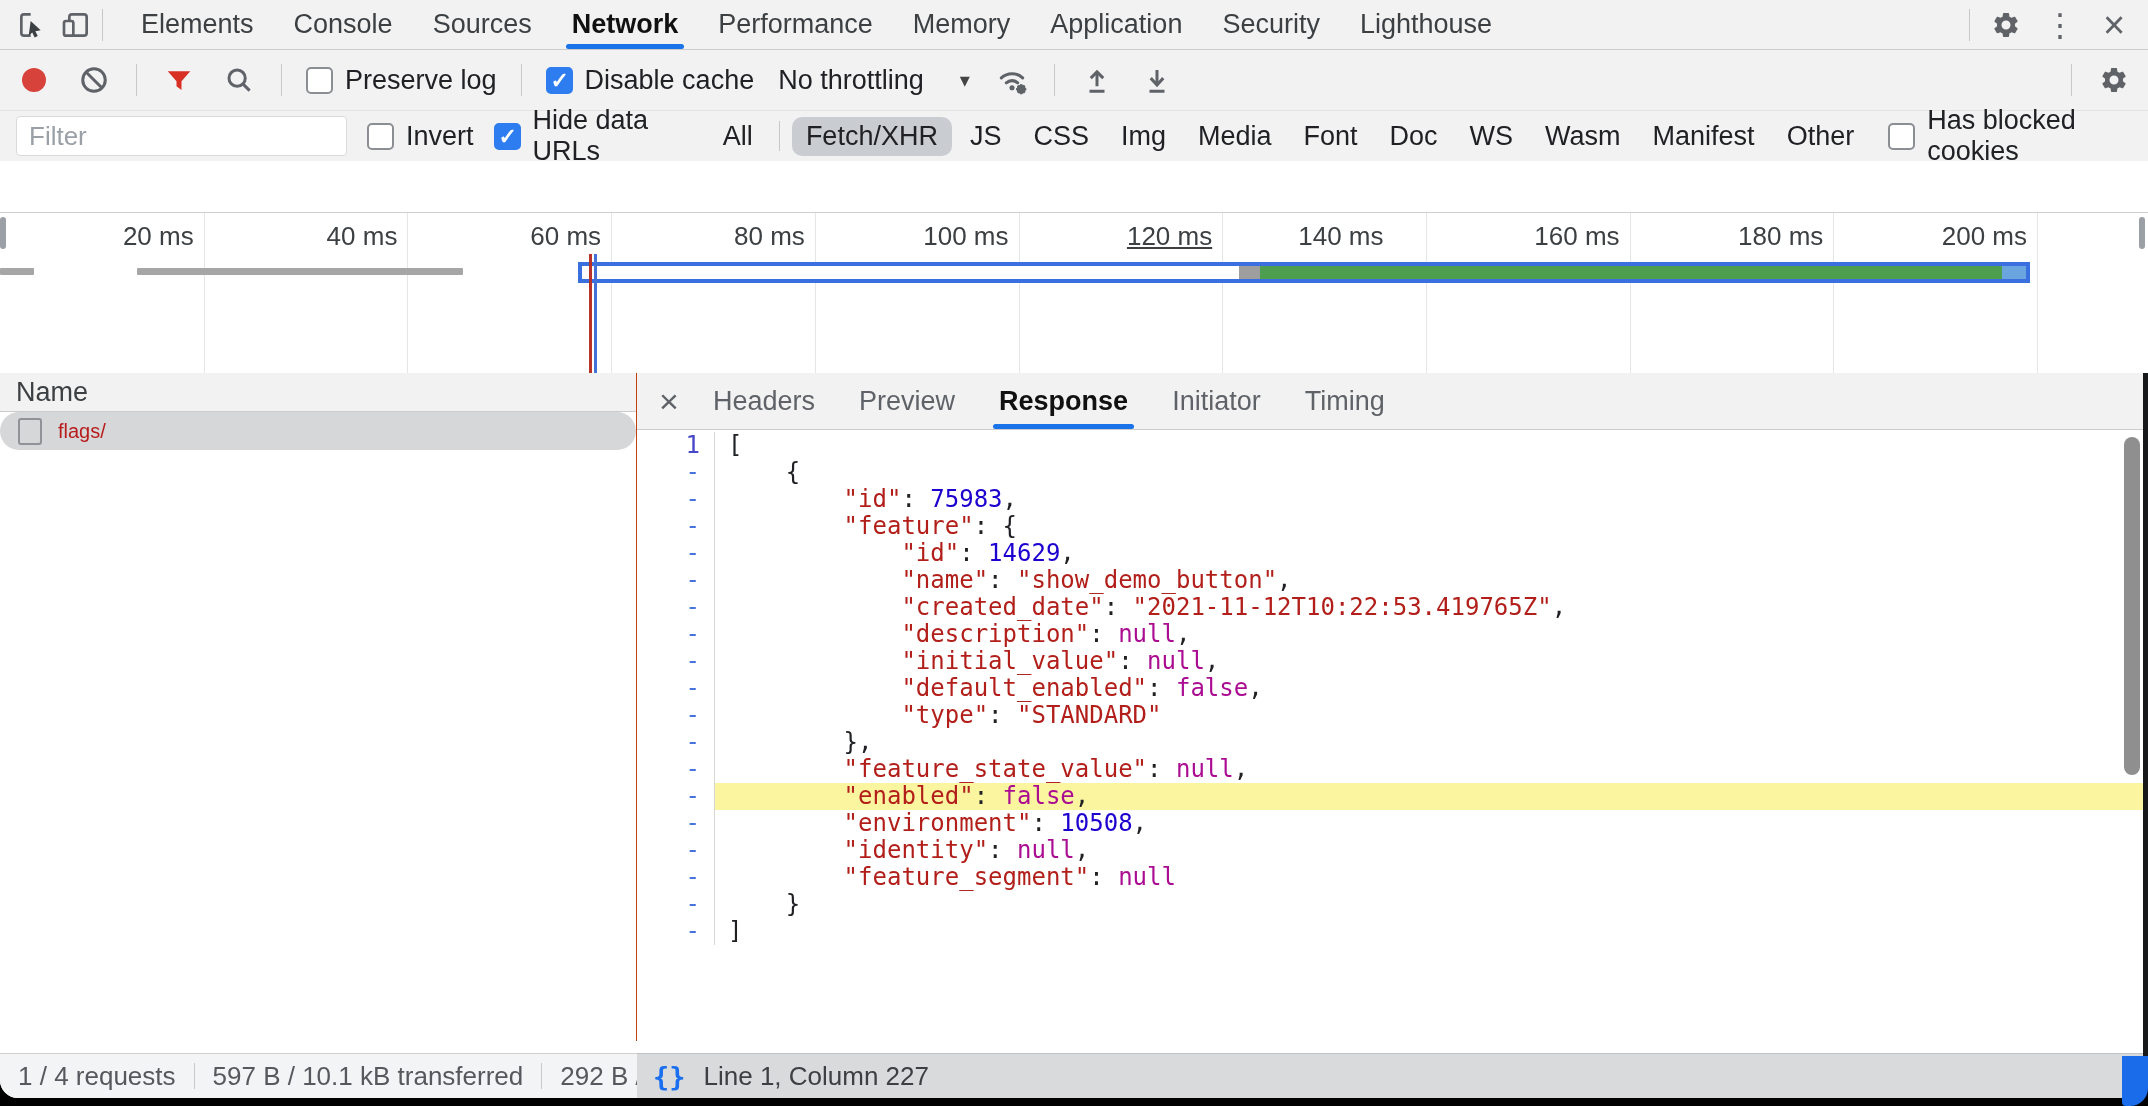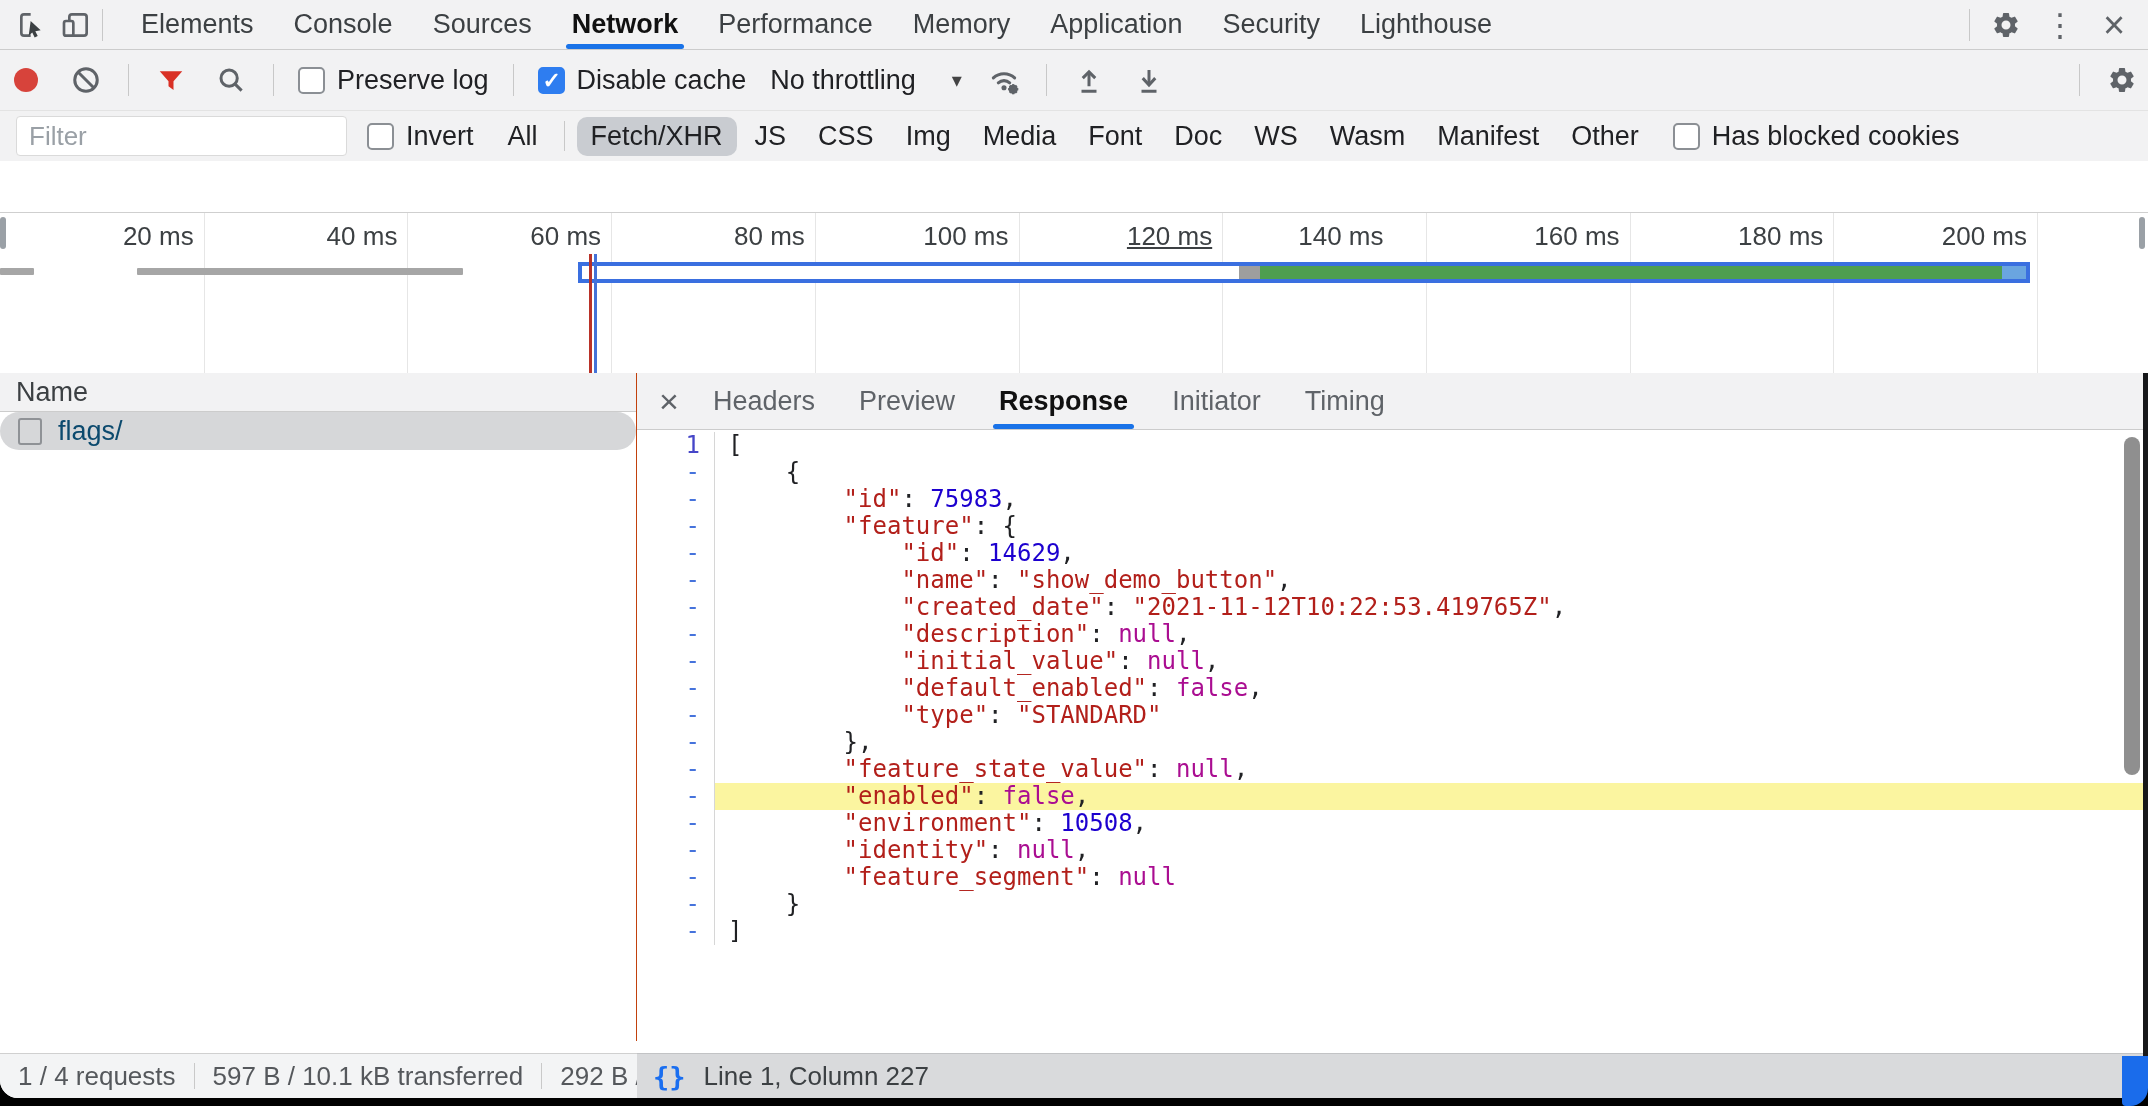--- a/index.html
+++ b/index.html
@@ -12,21 +12,21 @@
   
   .tabbar{position:absolute;left:0;top:0;right:0;height:50px;background:#f2f2f3;border-bottom:1px solid #ccc;display:flex;align-items:center;padding-left:14px;box-sizing:border-box;gap:8px;}
   .tabs{display:flex;height:100%;margin-left:10px;}
   .tab{padding:0 20px;height:100%;display:flex;align-items:center;font-size:27px;color:#3c4043;position:relative;cursor:default;}
   .tab.active{color:#111;font-weight:bold;}
   .tab.active::after{content:"";position:absolute;left:14px;right:14px;bottom:0;height:5px;background:#1a73e8;border-radius:3px;}
   .tabbar-right{margin-left:auto;display:flex;align-items:center;gap:18px;padding-right:16px;}
   .glyph-btn{font-size:32px;color:#5f6368;line-height:1;display:flex;align-items:center;justify-content:center;width:36px;height:40px;}
 
   
-  .toolbar{position:absolute;left:0;top:50px;right:0;height:60px;background:#f2f2f3;display:flex;align-items:center;padding:0 8px;box-sizing:border-box;gap:24px;font-size:27px;color:#202124;}
+  .toolbar{position:absolute;left:0;top:50px;right:0;height:60px;background:#f2f2f3;display:flex;align-items:center;padding:0 16px;box-sizing:border-box;gap:24px;font-size:27px;color:#202124;}
   .record-dot{width:24px;height:24px;border-radius:50%;background:#d7433b;}
   .cb-group{display:flex;align-items:center;gap:12px;}
   .cb{width:27px;height:27px;border:2px solid #8b8f94;border-radius:5px;background:#fff;box-sizing:border-box;display:inline-block;position:relative;flex:0 0 27px;}
   .cb.checked{background:#2e7df0;border-color:#2e7df0;}
   .cb.checked::after{content:"✓";color:#fff;font-size:22px;font-weight:bold;position:absolute;left:3px;top:-1px;}
   .throttle{display:flex;align-items:center;gap:36px;}
   .caret{font-size:20px;color:#444;}
   .toolbar-spacer{flex:1;}
 
   
@@ -47,21 +47,21 @@
   .ov-handle{position:absolute;top:4px;width:6px;height:32px;border-radius:3px;background:#9aa0a6;}
   .gray-bar{position:absolute;top:55px;height:7px;background:#a6a6a6;border-radius:1px;}
   .req-bar{position:absolute;top:49px;height:21px;box-sizing:border-box;border:4px solid #3a6fe0;display:flex;}
   .req-seg{height:100%;}
   .marker{position:absolute;top:41px;bottom:0;width:3px;}
 
   
   .main{position:absolute;left:0;top:373px;right:0;bottom:45px;}
   .left-panel{position:absolute;left:0;top:0;width:636px;bottom:12px;background:#fff;border-right:1px solid #c2410c;box-sizing:content-box;}
   .name-header{height:38px;background:#f2f2f3;border-bottom:1px solid #ccc;display:flex;align-items:center;padding-left:16px;font-size:27px;color:#3c4043;}
-  .request-row{height:38px;background:#d6d7d9;display:flex;align-items:center;padding-left:18px;gap:16px;font-size:27px;color:#0c4a6e;border-radius:19px;}
+  .request-row{height:38px;background:#d6d7d9;display:flex;align-items:center;padding-left:18px;gap:16px;font-size:20px;color:#b91c1c;border-radius:19px;}
   .req-icon{width:20px;height:23px;border:2px solid #8f9296;border-radius:3px;flex:0 0 20px;}
 
   .right-panel{position:absolute;left:637px;right:0;top:0;bottom:0;background:#fff;}
   .detail-tabbar{height:57px;background:#f2f2f3;border-bottom:1px solid #ccc;display:flex;align-items:center;padding-left:10px;font-size:27px;color:#5f6368;box-sizing:border-box;}
   .detail-close{font-size:34px;color:#5f6368;width:44px;height:100%;display:flex;align-items:center;justify-content:center;}
   .dtab{padding:0 22px;height:100%;display:flex;align-items:center;position:relative;}
   .dtab.active{color:#111;font-weight:bold;}
   .dtab.active::after{content:"";position:absolute;left:16px;right:16px;bottom:0;height:5px;background:#1a73e8;border-radius:3px;}
 
   .code-area{position:absolute;left:0;right:0;top:57px;bottom:0;background:#fff;overflow:hidden;font-family:"DejaVu Sans Mono",monospace;font-size:24px;line-height:27px;padding-top:2px;}
@@ -199,20 +199,24 @@
           <path fill="#5f6368" d="M19.14 12.94c.04-.3.06-.61.06-.94s-.02-.64-.07-.94l2.03-1.58a.49.49 0 0 0 .12-.61l-1.92-3.32a.49.49 0 0 0-.59-.22l-2.39.96c-.5-.38-1.03-.7-1.62-.94l-.36-2.54a.48.48 0 0 0-.48-.41h-3.84c-.24 0-.43.17-.47.41l-.36 2.54c-.59.24-1.13.57-1.62.94l-2.39-.96a.49.49 0 0 0-.59.22L2.74 8.87c-.12.21-.08.47.12.61l2.03 1.58c-.05.3-.09.63-.09.94s.02.64.07.94l-2.03 1.58a.49.49 0 0 0-.12.61l1.92 3.32c.12.22.37.29.59.22l2.39-.96c.5.38 1.03.7 1.62.94l.36 2.54c.05.24.24.41.48.41h3.84c.24 0 .44-.17.47-.41l.36-2.54c.59-.24 1.13-.56 1.62-.94l2.39.96c.22.08.47 0 .59-.22l1.92-3.32a.49.49 0 0 0-.12-.61l-2.01-1.58zM12 15.6A3.6 3.6 0 1 1 12 8.4a3.6 3.6 0 0 1 0 7.2z"></path>
         </svg>
     </div>
   </div>
 
   <div class="filterbar">
     <input class="filter-input" placeholder="Filter" style="">
     <label class="cb-group">
       <span class="cb"></span>
       <span>Invert</span>
+    </label>
+    <label class="cb-group">
+      <span class="cb checked"></span>
+      <span>Hide data URLs</span>
     </label>
     <div class="type-list" id="filter-types">
         <div class="pill">All</div>
         <div class="vdiv" style="height: 30px; margin: 0px 8px;"></div>
         <div class="pill selected">Fetch/XHR</div>
         <div class="pill">JS</div>
         <div class="pill">CSS</div>
         <div class="pill">Img</div>
         <div class="pill">Media</div>
         <div class="pill">Font</div>

